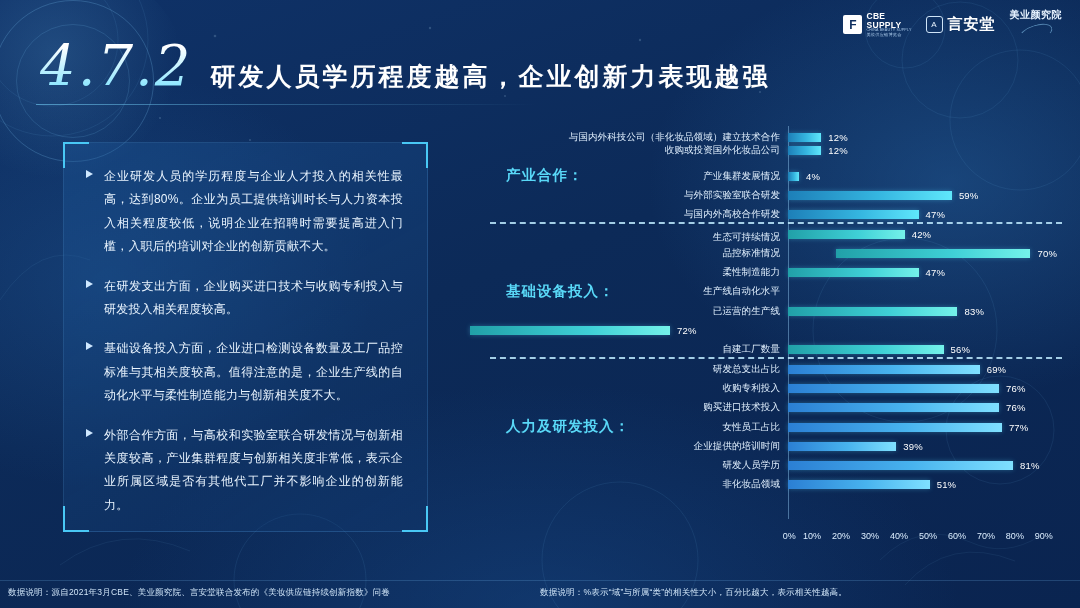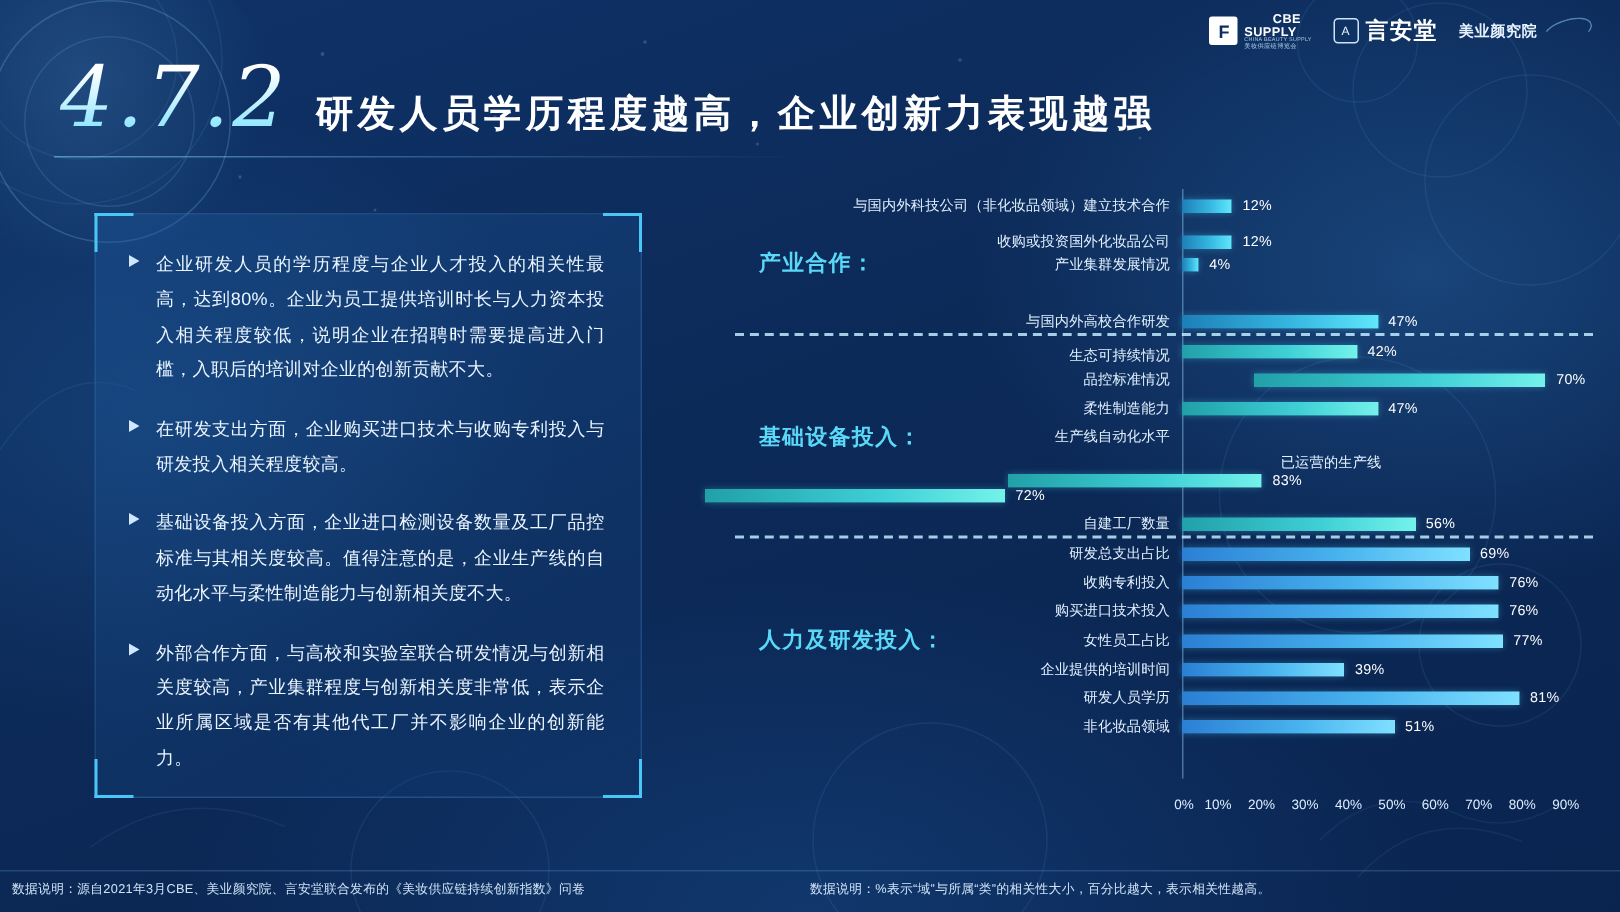--- a/index.html
+++ b/index.html
@@ -43,35 +43,35 @@
     position: absolute; top: 8px; right: 18px; z-index: 6;
     display: flex; align-items: center; gap: 14px;
   }
   .logo-cbe { display: flex; align-items: center; gap: 4px; }
   .logo-cbe .mark {
     width: 19px; height: 19px; background: #ffffff; border-radius: 2px;
     display: flex; align-items: center; justify-content: center;
   }
   .logo-cbe .mark span { font-size: 12px; color: #0d2d5e; font-weight: bold; line-height: 1; }
   .logo-cbe .txt { line-height: 1.02; }
-  .logo-cbe .l1 { font-size: 8.5px; font-weight: bold; letter-spacing: .3px; color: #fff; display:block;margin-left:19px; }
+  .logo-cbe .l1 { font-size: 8.5px; font-weight: bold; letter-spacing: .3px; color: #fff; display:block; }
   .logo-cbe .l2 { font-size: 8.5px; font-weight: bold; letter-spacing: .3px; color: #fff; display:block; }
   .logo-cbe .l3 { font-size: 3.6px; letter-spacing: .2px; color: #a8c8e8; display:block; }
   .logo-cbe .l4 { font-size: 4.2px; letter-spacing: .2px; color: #a8c8e8; display:block; }
 
   .logo-yat { display: flex; align-items: center; gap: 5px; }
   .logo-yat .hex {
     width: 17px; height: 17px; border: 1px solid #cfe4f7; border-radius: 3px;
     display: flex; align-items: center; justify-content: center;
     transform: rotate(0deg);
   }
   .logo-yat .hex span { font-size: 8px; color: #e8f4ff; }
   .logo-yat .name { font-size: 15px; font-weight: bold; color: #ffffff; letter-spacing: 1px; }
 
-  .logo-inst { display: flex; align-items: center; gap: 3px; }
+  .logo-inst { display: flex; align-items: center; gap: 3px; flex-direction: column; }
   .logo-inst .name { font-size: 10px; font-weight: bold; color: #e6f2ff; letter-spacing: .5px; }
   .logo-inst .swoosh {
     width: 34px; height: 16px; border-radius: 50%;
     border: 1px solid rgba(150,215,255,0.5);
     border-left-color: transparent; border-bottom-color: transparent;
     transform: rotate(-18deg);
   }
 
   
   .title-row {
@@ -284,32 +284,39 @@
         <span>80%</span>
         <span>90%</span>
       </div>
   <div class="row" style="top: 2px;">
         <div class="cat-label">与国内外科技公司（非化妆品领域）建立技术合作</div>
         <div class="bar-area">
           <div class="bar " style="width: 33.3333px;"></div>
           <div class="bar-val">12%</div>
         </div>
       </div>
-      <div class="row" style="top: 26px;">
+      <div class="row" style="top: 15px;">
         <div class="cat-label">收购或投资国外化妆品公司</div>
         <div class="bar-area">
           <div class="bar " style="width: 33.3333px;"></div>
           <div class="bar-val">12%</div>
         </div>
       </div>
       <div class="row" style="top: 40.6px;">
         <div class="cat-label">产业集群发展情况</div>
         <div class="bar-area">
           <div class="bar " style="width: 11.1111px;"></div>
           <div class="bar-val">4%</div>
+        </div>
+      </div>
+      <div class="row" style="top: 59.9px;">
+        <div class="cat-label">与外部实验室联合研发</div>
+        <div class="bar-area">
+          <div class="bar " style="width: 163.889px;"></div>
+          <div class="bar-val">59%</div>
         </div>
       </div>
       <div class="row" style="top: 79.2px;">
         <div class="cat-label">与国内外高校合作研发</div>
         <div class="bar-area">
           <div class="bar " style="width: 130.556px;"></div>
           <div class="bar-val">47%</div>
         </div>
       </div>
       <div class="group-label" style="top: 40.25px;">产业合作：</div>
@@ -331,21 +338,21 @@
       <div class="row" style="top: 137.1px;">
         <div class="cat-label">柔性制造能力</div>
         <div class="bar-area">
           <div class="bar v2" style="width: 130.556px;"></div>
           <div class="bar-val">47%</div>
         </div>
       </div>
       <div class="row" style="top: 156.4px;">
         <div class="cat-label">生产线自动化水平</div>
       </div>
-      <div class="row" style="top: 175.7px; flex-direction: column;">
+      <div class="row" style="top: 175.7px;">
         <div class="cat-label">已运营的生产线</div>
         <div class="bar-area">
           <div class="bar v2" style="width: 169.444px;"></div>
           <div class="bar-val">83%</div>
         </div>
       </div>
       <div class="row" style="top: 195px;">
         <div class="bar-area">
           <div class="bar v2" style="width: 200px;"></div>
           <div class="bar-val">72%</div>

